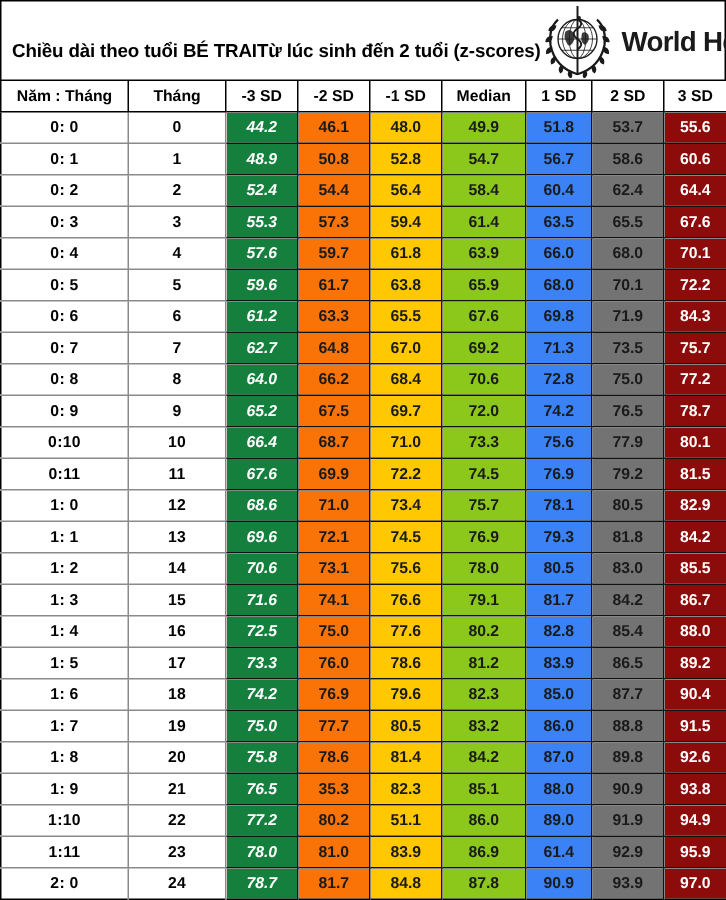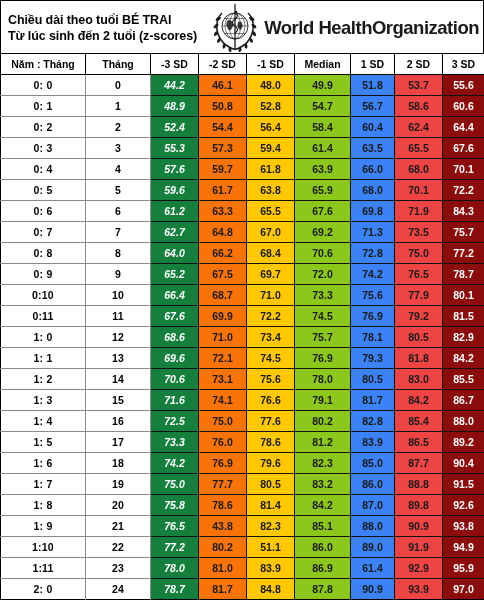--- a/index.html
+++ b/index.html
@@ -28,23 +28,23 @@
     display: flex;
     align-items: stretch;
     justify-content: space-between;
     height: 54px;
     border: 1.5px solid #000;
     border-bottom: 1.5px solid #000;
     box-sizing: border-box;
     background: #fff;
   }
   .title-block {
-    padding: 2px 0 0 7px;
+    padding: 25px 0 0 7px;
     display: flex;
-    flex-direction: column;
+    flex-direction: row;
     justify-content: center;
     flex: 1 1 auto;
   }
   .title-line1 {
     font-size: 12.5px;
     font-weight: bold;
     color: #000;
     line-height: 16px;
     letter-spacing: -0.1px;
     white-space: nowrap;
@@ -131,21 +131,21 @@
   }
   td.data-cell:last-child { border-right: none; }
   tr:last-child td { border-bottom: none; }
 
   
   .c-neg3 { background: #15803d; color: #ffffff; font-style: italic; }
   .c-neg2 { background: #f97306; color: #1a1a1a; }
   .c-neg1 { background: #ffc800; color: #1a1a1a; }
   .c-med  { background: #8cc71b; color: #1a1a1a; }
   .c-pos1 { background: #3b82f6; color: #1a1a1a; }
-  .c-pos2 { background: #ef4444; color: #1a1a1a; }
+  .c-pos2 { background: #737373; color: #1a1a1a; }
   .c-pos3 { background: #8c0b0b; color: #ffffff; }
 </style>
 </head>
 <body>
 
 <div id="page">
 
   <div class="header-band">
 
     <div class="title-block">
@@ -443,21 +443,21 @@
           <td class="data-cell c-neg1">81.4</td>
           <td class="data-cell c-med">84.2</td>
           <td class="data-cell c-pos1">87.0</td>
           <td class="data-cell c-pos2">89.8</td>
           <td class="data-cell c-pos3">92.6</td>
         </tr>
         <tr>
           <td class="label-cell">1: 9</td>
           <td class="label-cell">21</td>
           <td class="data-cell c-neg3">76.5</td>
-          <td class="data-cell c-neg2">43.8</td>
+          <td class="data-cell c-neg2">35.3</td>
           <td class="data-cell c-neg1">82.3</td>
           <td class="data-cell c-med">85.1</td>
           <td class="data-cell c-pos1">88.0</td>
           <td class="data-cell c-pos2">90.9</td>
           <td class="data-cell c-pos3">93.8</td>
         </tr>
         <tr>
           <td class="label-cell">1:10</td>
           <td class="label-cell">22</td>
           <td class="data-cell c-neg3">77.2</td>

